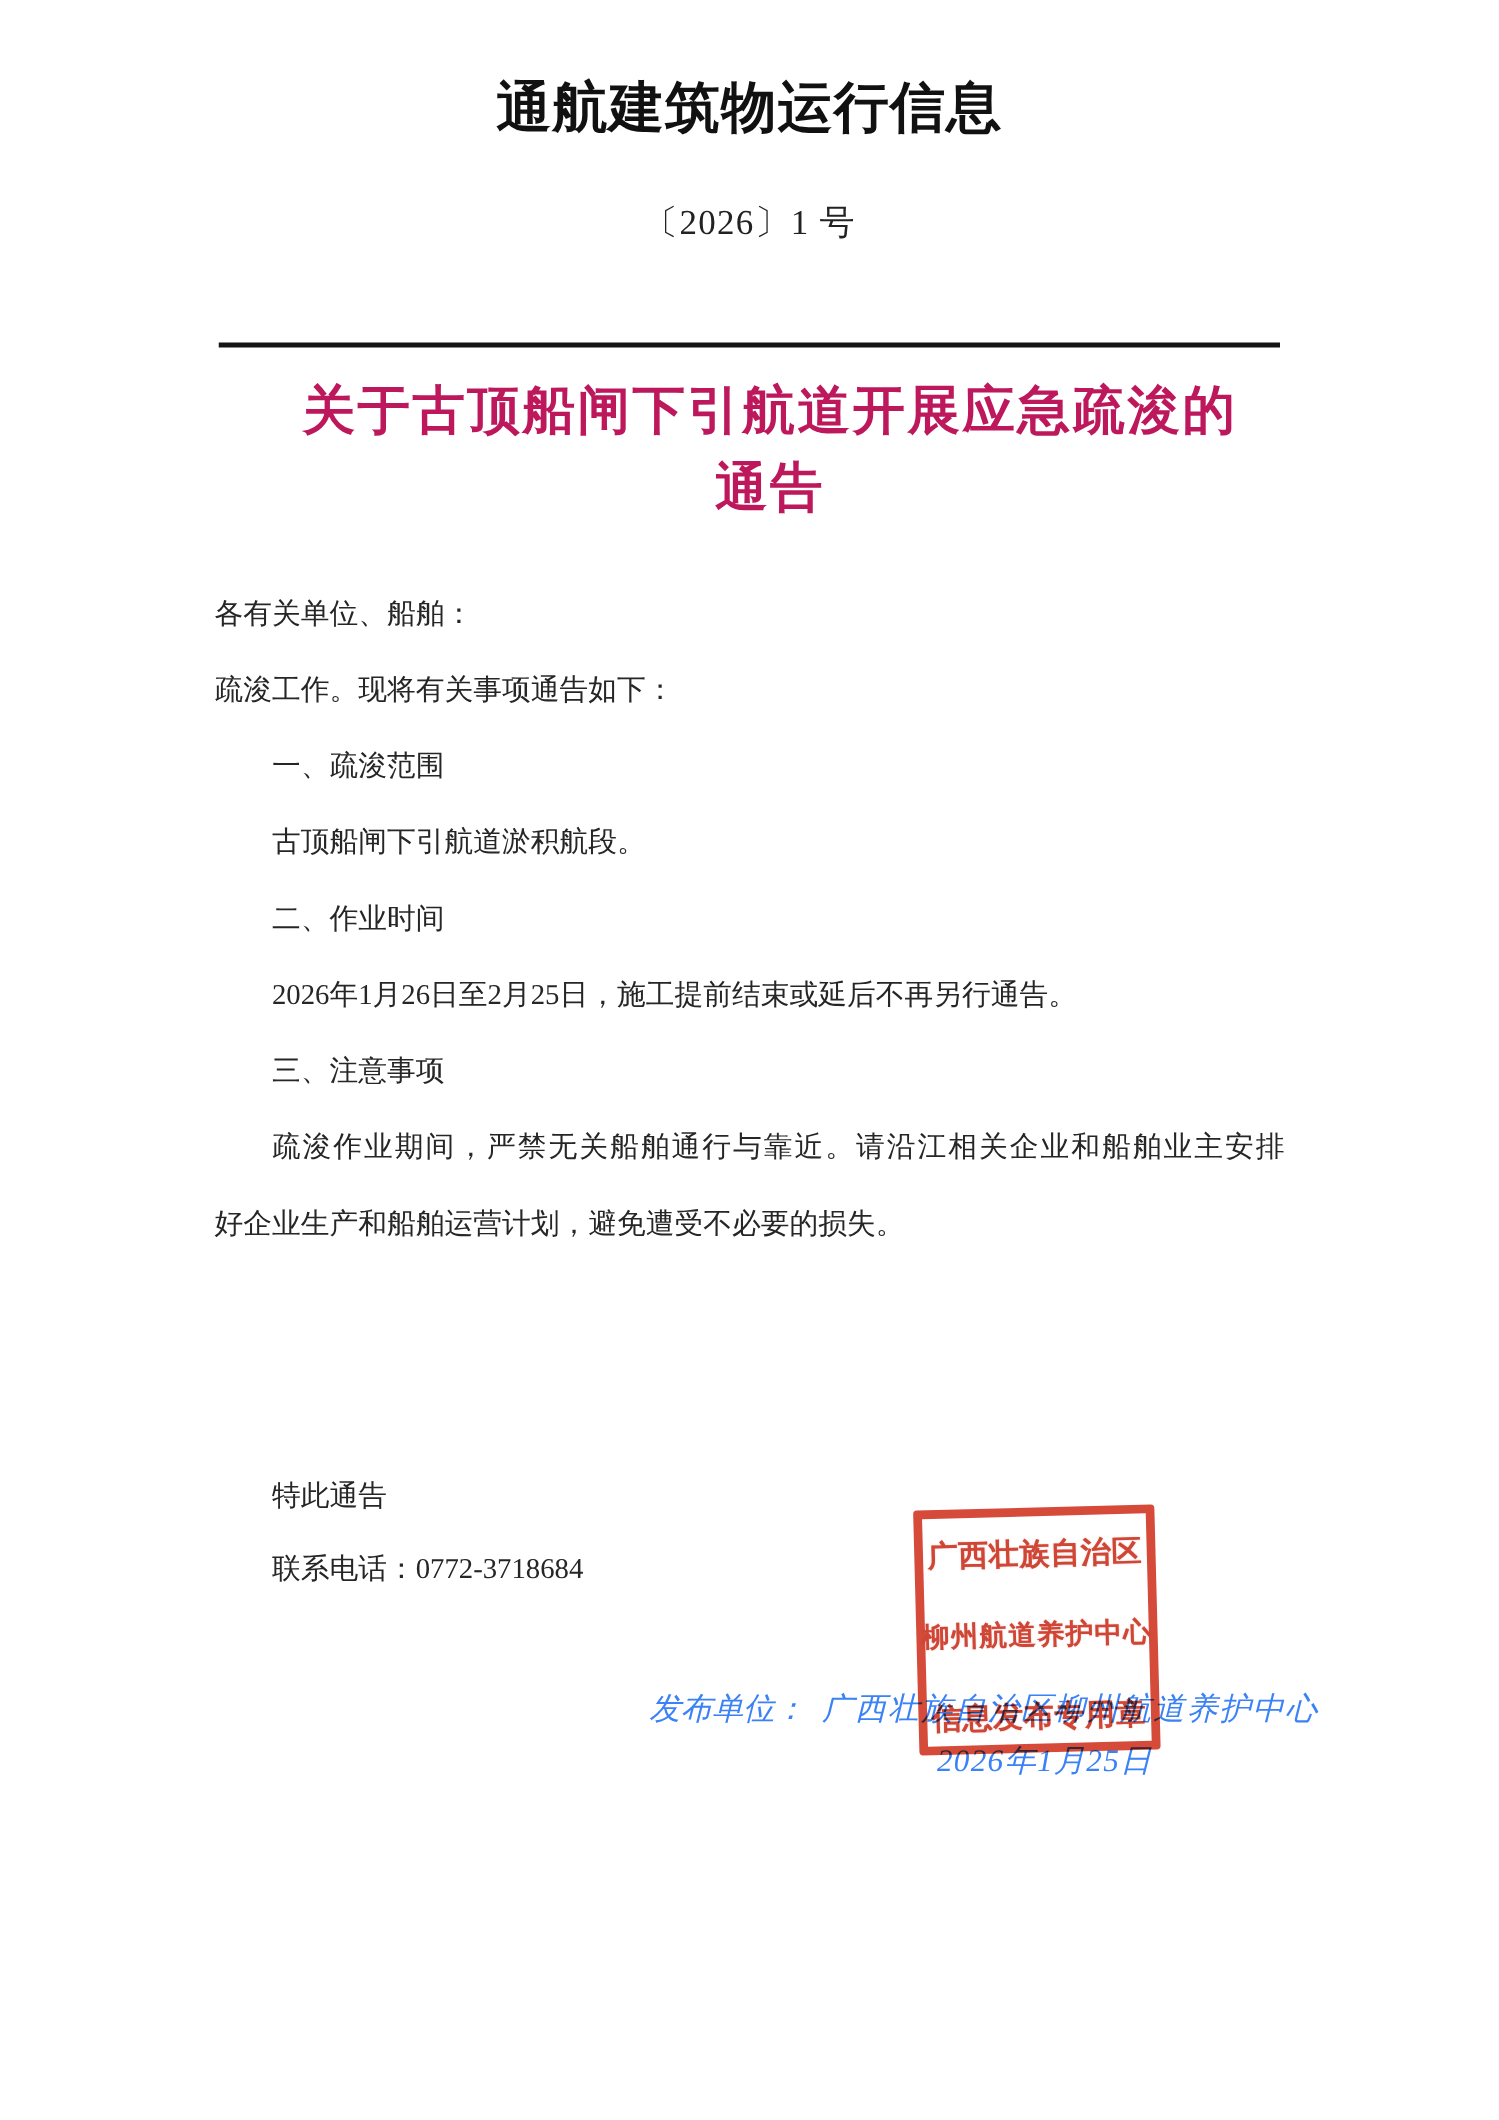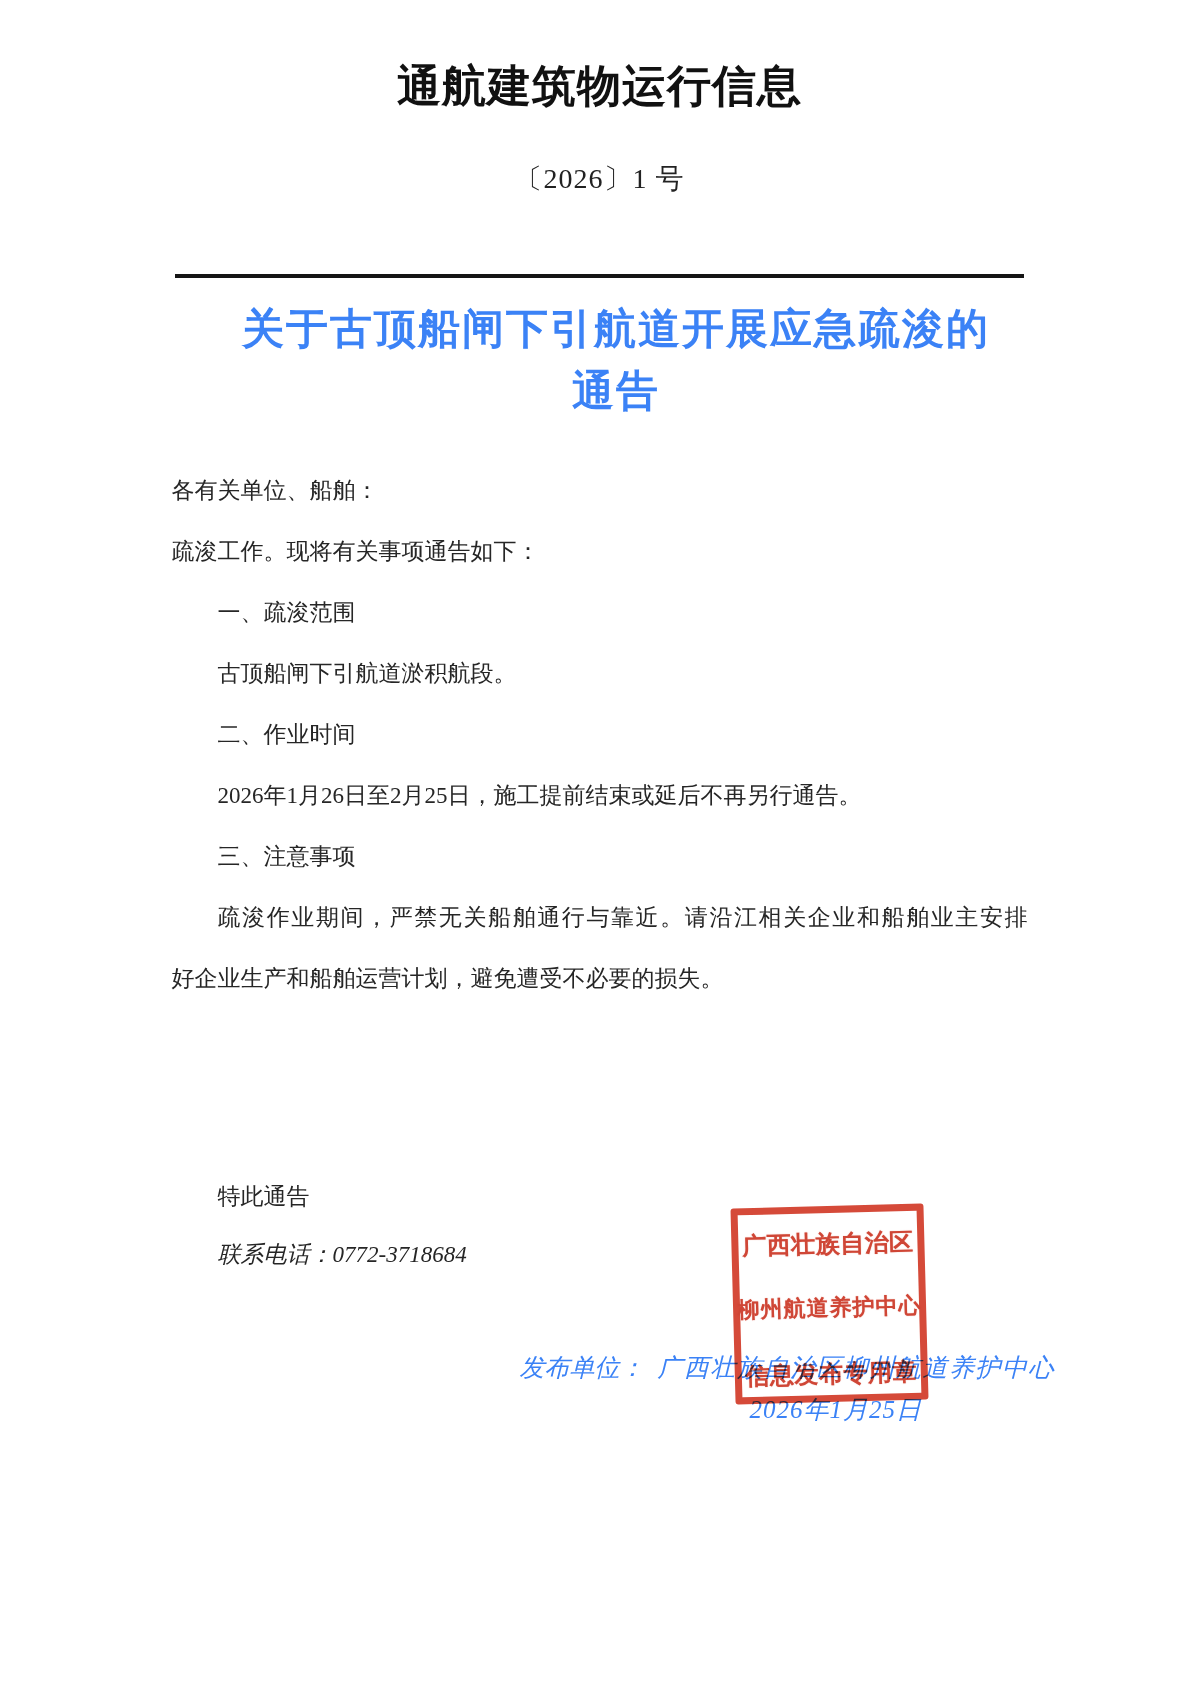--- a/index.html
+++ b/index.html
@@ -35,21 +35,21 @@
     border-top:4px solid #151515;
     height:0;
   }
   .notice-heading{
     margin-top:20px;
     text-align:center;
     font-size:42px;
     font-weight:bold;
     letter-spacing:2px;
     line-height:62px;
-    color:#3b82f6;
+    color:#be185d;
     padding-left:33px;
   }
   .content{
     width:856px;
     margin:48px auto 0 auto;
     font-size:23px;
     line-height:41px;
     color:#262626;
   }
   .line{white-space:nowrap;margin-top:20px;}
@@ -59,21 +59,20 @@
     text-align:justify;
     text-align-last:justify;
   }
   .closing{
     margin-top:177px;
     padding-left:46px;
   }
   .contact{
     margin-top:17px;
     padding-left:46px;
-    font-style:italic;
   }
   .signature{
     margin-top:72px;
     font-size:25px;
     line-height:41px;
     color:#3b82f6;
     white-space:nowrap;
     font-style:italic;
   }
   .publisher{padding-left:348px;}

